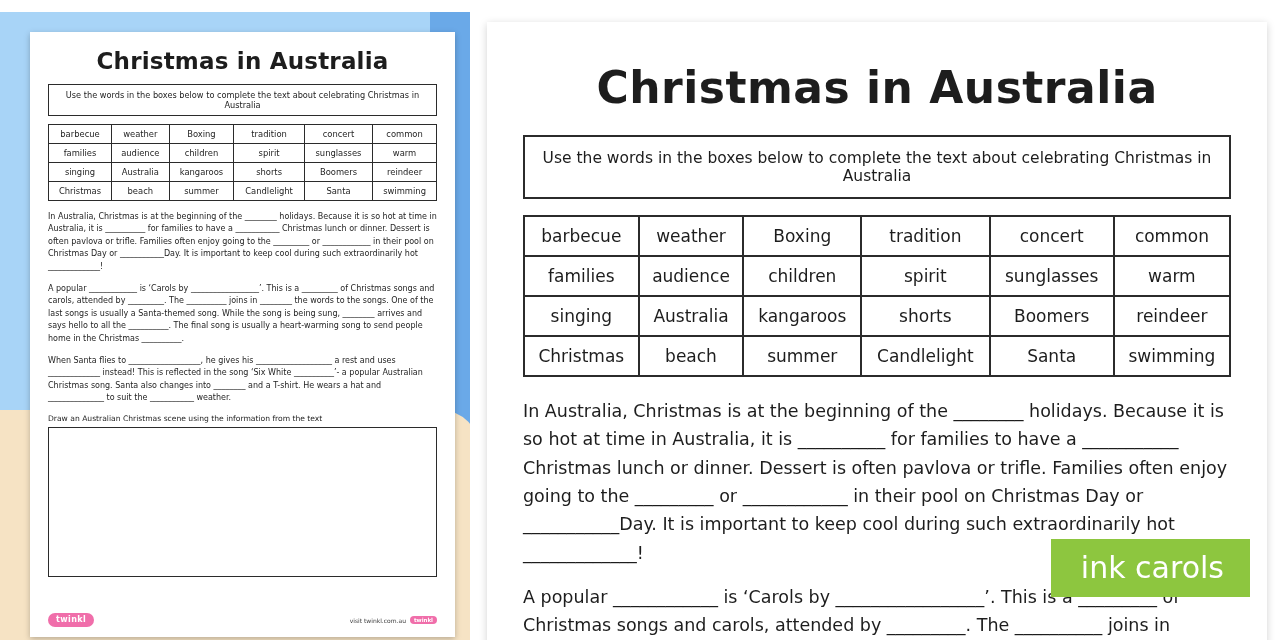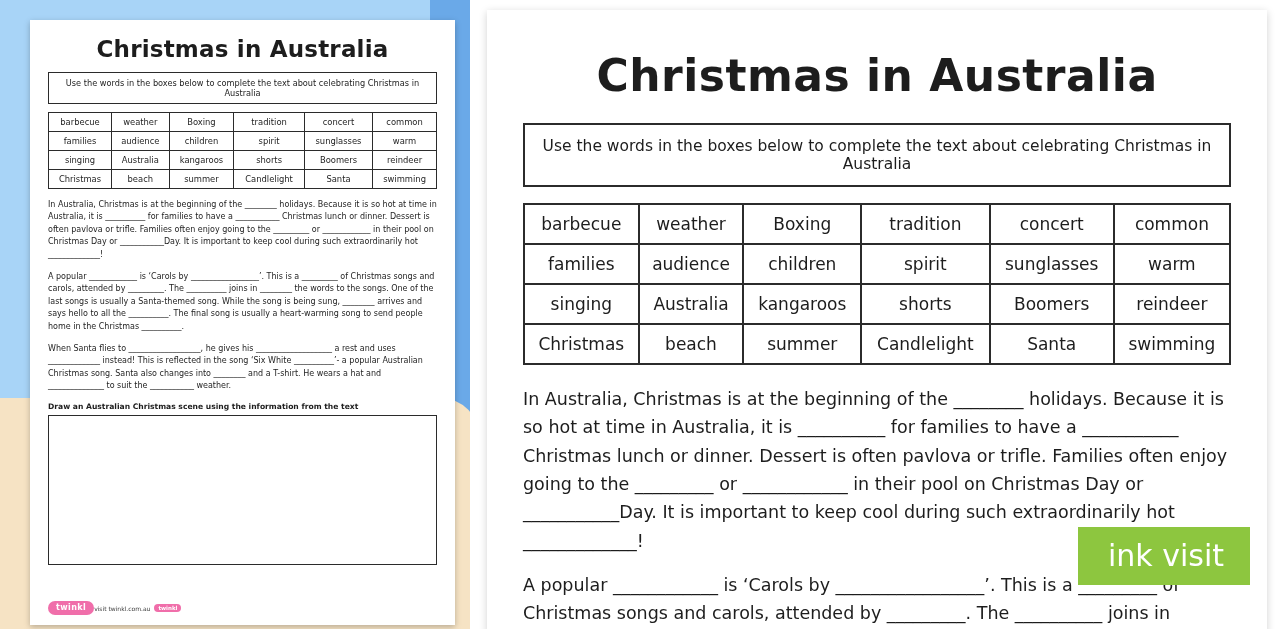--- a/index.html
+++ b/index.html
@@ -12,20 +12,21 @@
     overflow: hidden;
     font-family: "DejaVu Sans", sans-serif;
     background: #ffffff;
   }
   .stage {
     position: relative;
     width: 1280px;
     height: 629px;
     background: #8b5cf6;
     overflow: hidden;
+    margin-top: 12px;
   }
 
   
   .bg-blue-left {
     position: absolute;
     left: 0; top: 0;
     width: 470px; height: 640px;
     background: #a8d4f7;
   }
   .bg-blue-strip {
@@ -90,33 +91,33 @@
     font-size: 8px;
     line-height: 1.55;
     color: #1d1d1d;
     margin: 0 0 10px 0;
     text-align: left;
   }
   .thumb .draw-label {
     font-size: 7.6px;
     color: #1d1d1d;
     margin-bottom: 4px;
-    font-weight: bold;
   }
   .thumb .draw-box {
     border: 1px solid #2b2b2b;
     height: 150px;
     width: 100%;
     box-sizing: border-box;
   }
   .thumb .footer {
     position: absolute;
     left: 18px; right: 18px; bottom: 10px;
     display: flex;
     align-items: center;
+    justify-content: space-between;
   }
   .logo-pill {
     background: #f06eaa;
     color: #ffffff;
     border-radius: 9px;
     font-size: 8px;
     padding: 2px 8px 3px 8px;
     font-weight: bold;
     letter-spacing: 0.4px;
   }
@@ -342,16 +343,16 @@
       </tr>
     </tbody>
       </table>
 
     <p>In Australia, Christmas is at the beginning of the ________ holidays. Because it is so hot at time in Australia, it is __________ for families to have a ___________ Christmas lunch or dinner. Dessert is often pavlova or trifle. Families often enjoy going to the _________ or ____________ in their pool on Christmas Day or ___________Day. It is important to keep cool during such extraordinarily hot _____________!</p>
     <p>A popular ____________ is ‘Carols by _________________’. This is a _________ of Christmas songs and carols, attended by _________. The __________ joins in ________ the words to the songs. One of the last songs is usually a Santa-themed song. While the song is being sung, ________ arrives and says hello to all the __________. The final song is usually a heart-warming song to send people home in the Christmas __________.</p>
 
   </div>
 
   <div class="eco-badge">
-    <div class="eco-bar">ink visit</div>
+    <div class="eco-bar">ink carols</div>
   </div>
 
 </div>
 
 </body></html>

